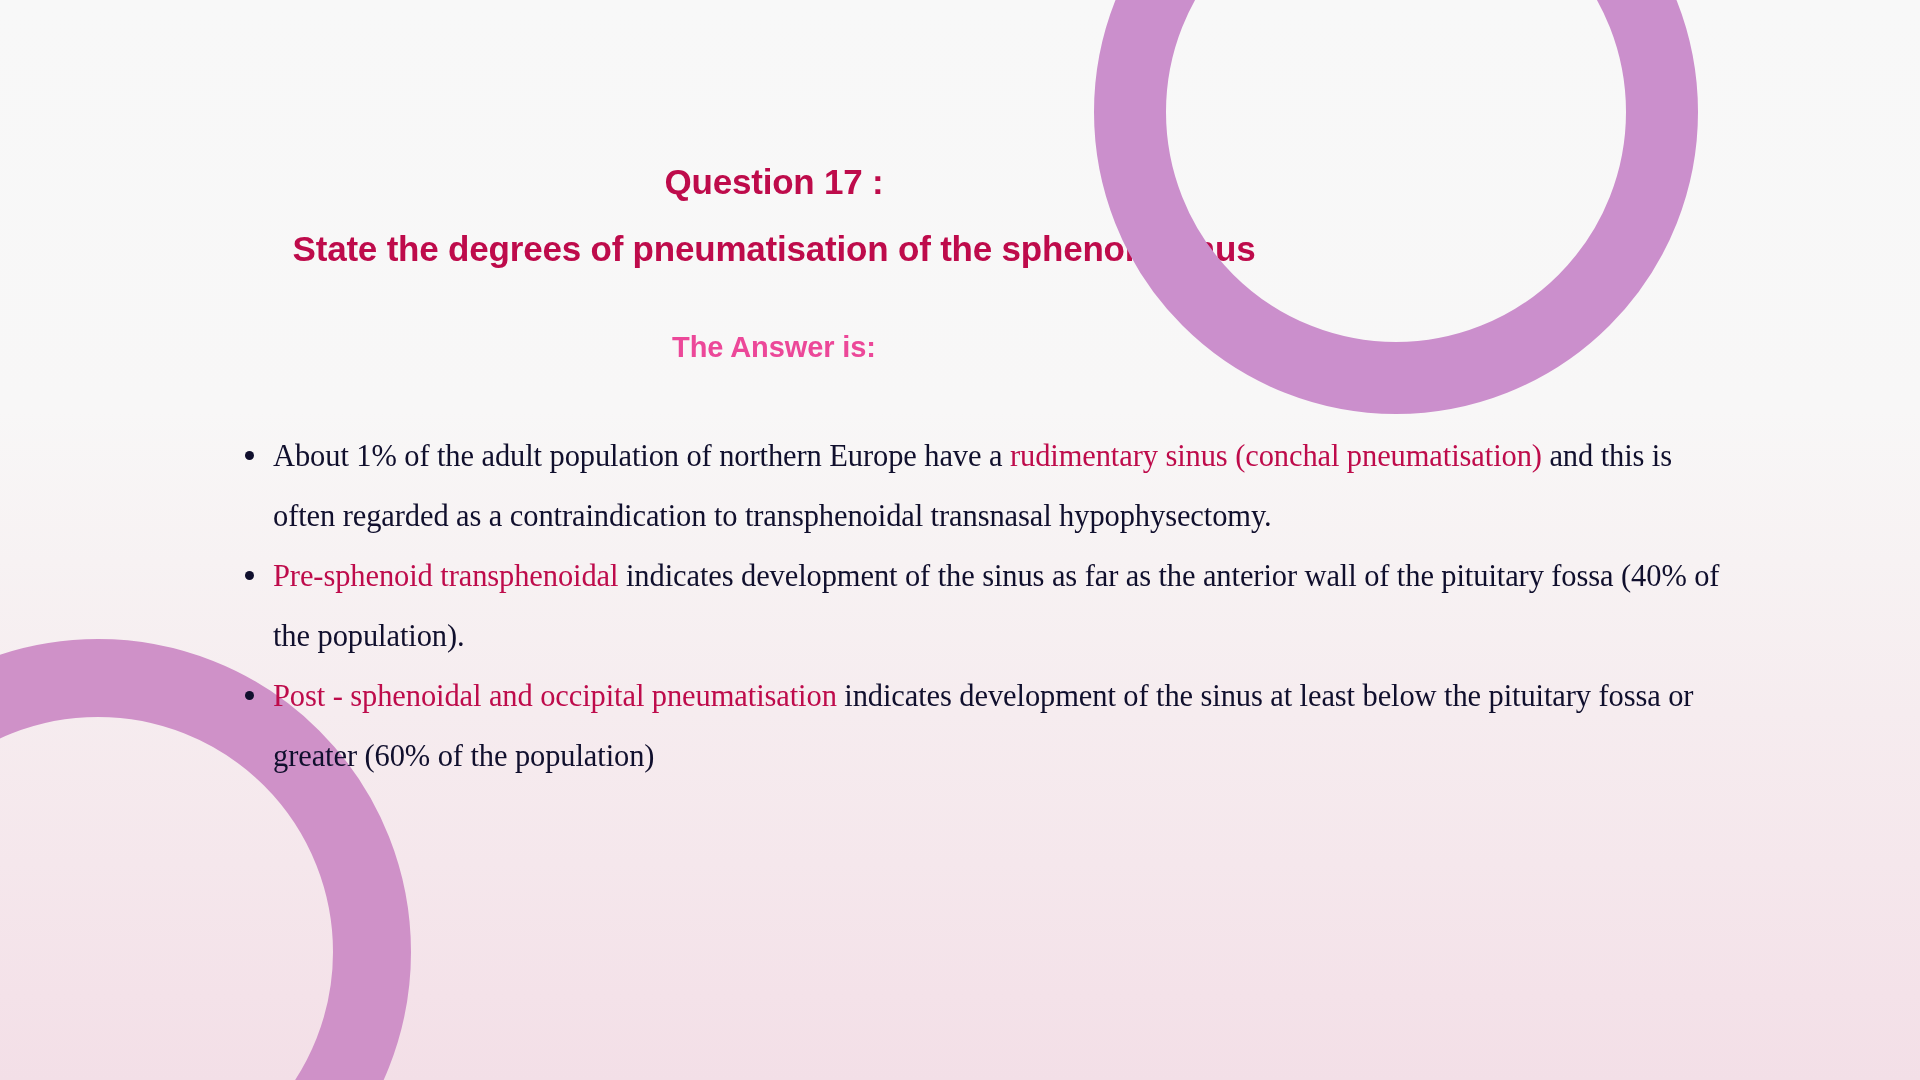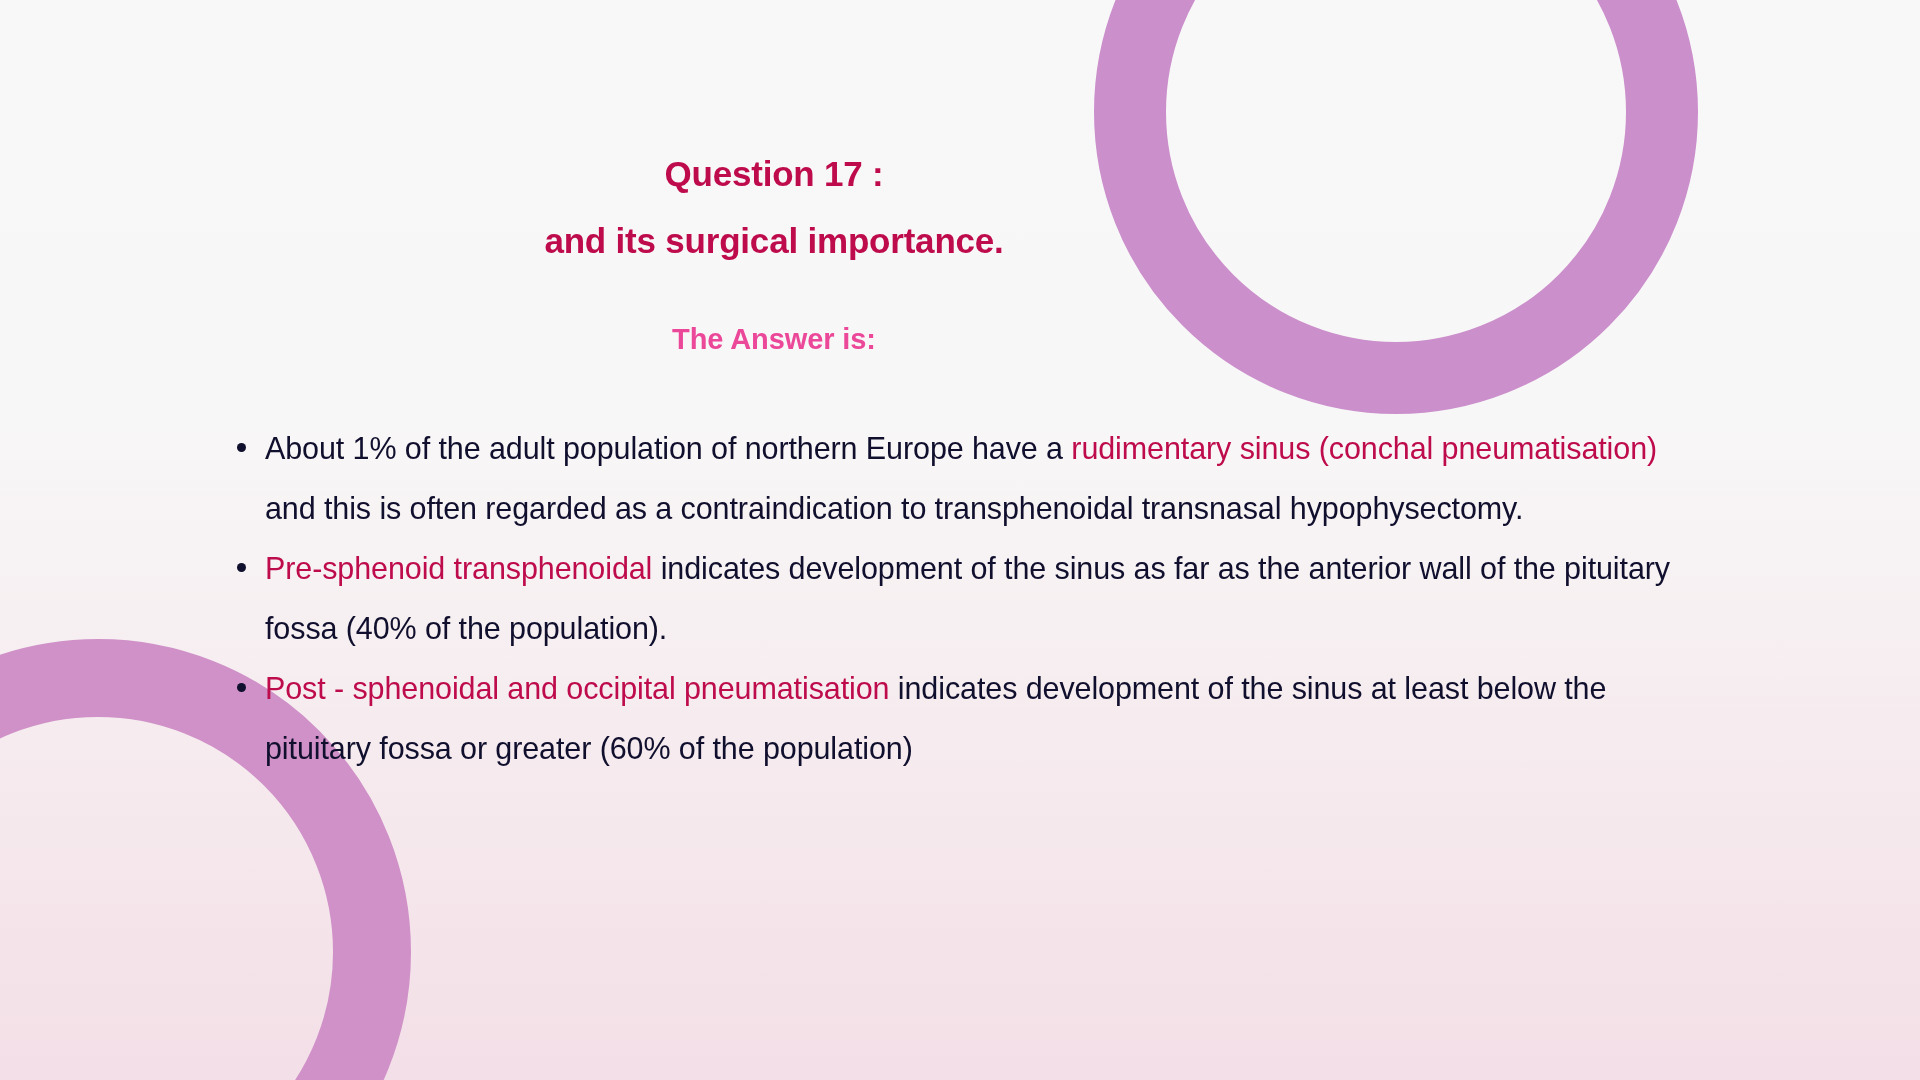--- a/index.html
+++ b/index.html
@@ -45,21 +45,21 @@
     border-width: 78px;
     border-color: #cf91c8;
   }
 
   
   .slide {
     position: relative;
     width: 1548px;
     height: 1080px;
     box-sizing: border-box;
-    padding: 8px;
+    padding: 16px;
   }
 
   .heading-block {
     text-align: center;
     padding-top: 132px;
   }
   .heading-line {
     color: #be0b4b;
     font-weight: bold;
     font-size: 35px;
@@ -83,20 +83,21 @@
     width: 1490px;
     margin-left: 215px;
   }
   .bullet {
     position: relative;
     padding-left: 42px;
     color: #100f2d;
     font-size: 30.5px;
     line-height: 60px;
     letter-spacing: -0.1px;
+    font-family: Liberation Serif, serif;
   }
   .bullet-dot {
     position: absolute;
     left: 14px;
     top: 25px;
     width: 9px;
     height: 9px;
     border-radius: 50%;
     background: #100f2d;
   }
@@ -107,21 +108,21 @@
 </head>
 <body>
 
 <div class="slide">
 
   <div class="deco" id="deco-top-right"></div>
   <div class="deco" id="deco-bottom-left"></div>
 
   <div class="heading-block">
     <div class="heading-line">Question 17 :</div>
-    <div class="heading-line">and its surgical importance.</div>
+    <div class="heading-line">State the degrees of pneumatisation of the sphenoid sinus</div>
   </div>
 
   <div class="answer-label">The Answer is:</div>
 
   <ul class="bullets" id="bullet-list">
       <li class="bullet"><span class="bullet-dot"></span><span>About 1% of the adult population of northern Europe have a </span><span class="hl">rudimentary sinus (conchal pneumatisation)</span><span> and this is often regarded as a contraindication to transphenoidal transnasal hypophysectomy.</span></li>
       <li class="bullet"><span class="bullet-dot"></span><span class="hl">Pre-sphenoid transphenoidal</span><span> indicates development of the sinus as far as the anterior wall of the pituitary fossa (40% of the population).</span></li>
       <li class="bullet"><span class="bullet-dot"></span><span class="hl">Post - sphenoidal and occipital pneumatisation</span><span> indicates development of the sinus at least below the pituitary fossa or greater (60% of the population)</span></li>
     </ul>
 

